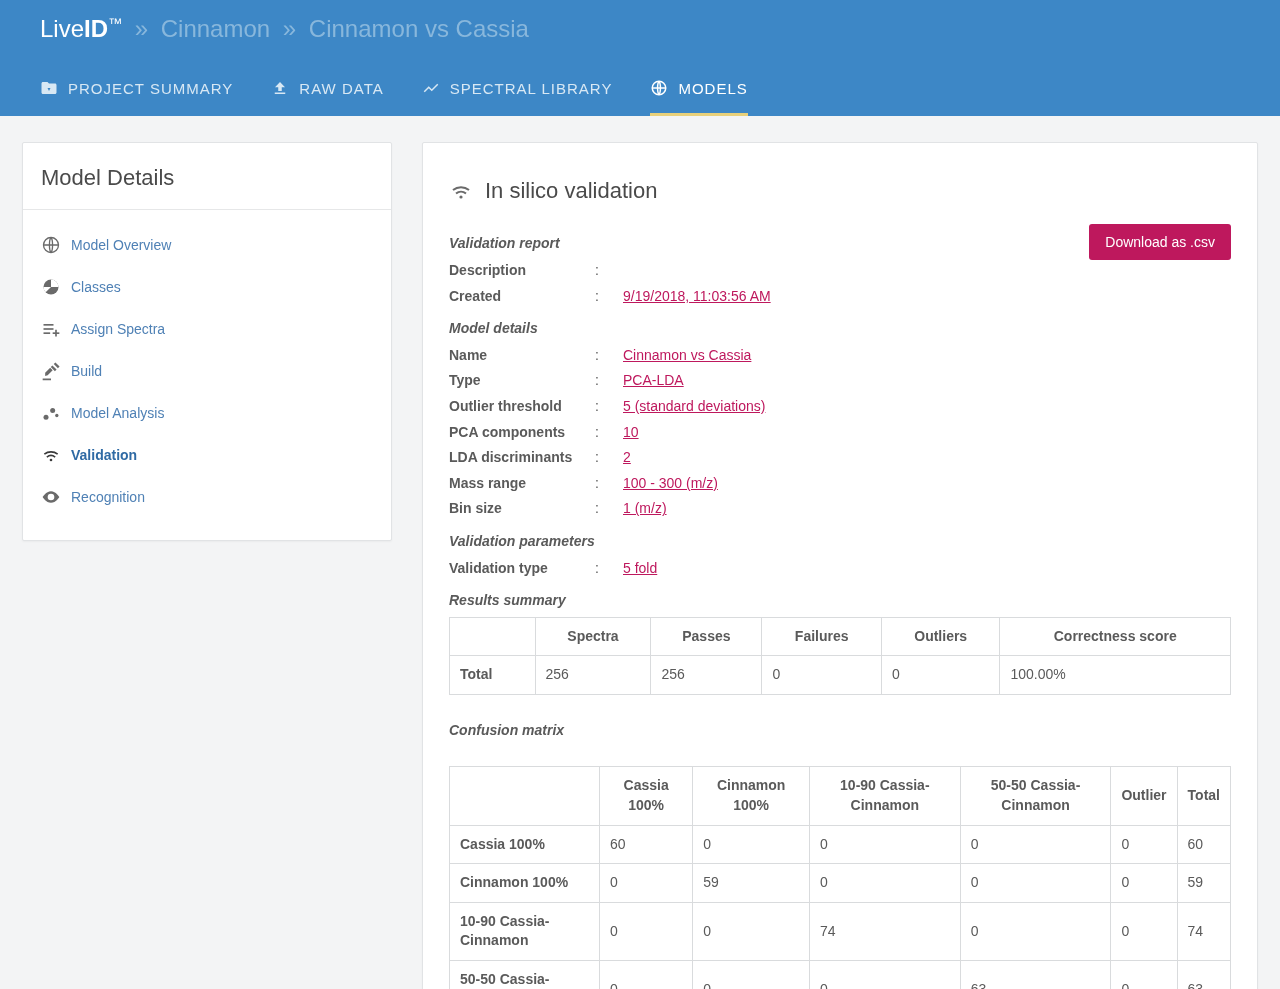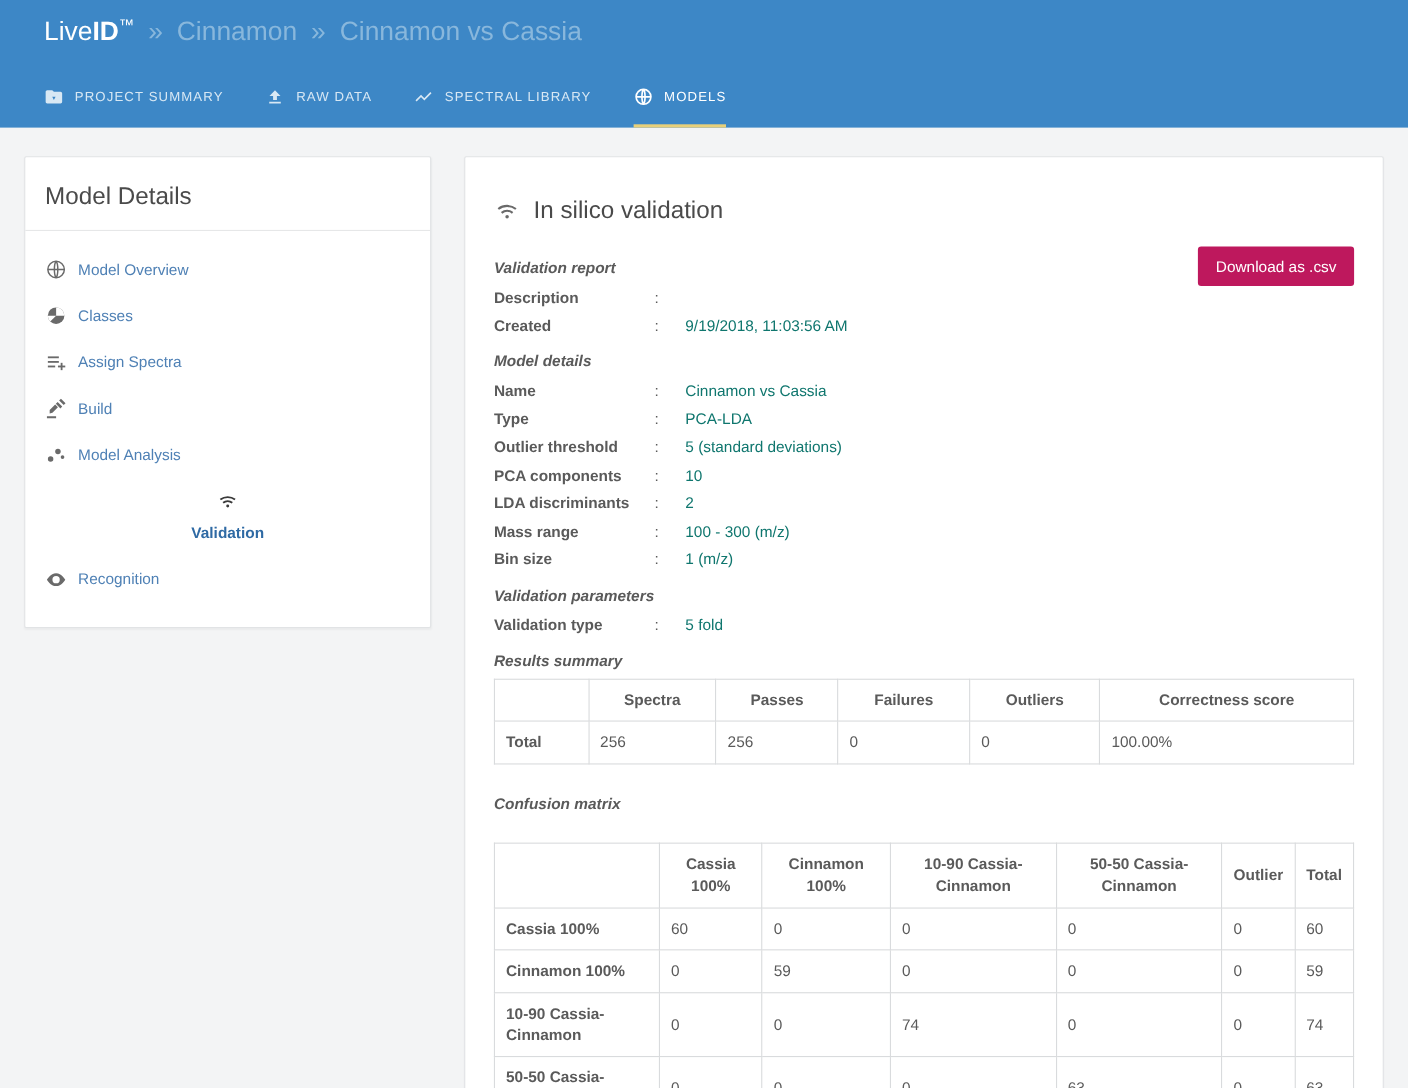--- a/index.html
+++ b/index.html
@@ -30,21 +30,21 @@
   .navtabs {
     display: flex;
     gap: 38px;
     height: 52px;
     align-items: center;
   }
   .navtab {
     display: flex;
     align-items: center;
     gap: 10px;
-    font-size: 12px;
+    font-size: 15px;
     letter-spacing: 1px;
     color: #d8e8f4;
     height: 100%;
     border-bottom: 3px solid transparent;
     cursor: pointer;
   }
   .navtab.active { color: #fff; border-bottom: 3px solid #e8d07a; }
   .icon { width: 18px; height: 18px; display: inline-flex; align-items:center; justify-content:center; }
   .icon svg { width: 100%; height: 100%; }
   .main {
@@ -70,21 +70,21 @@
   .sidebar-items { padding: 14px 0 22px 0; }
   .sidebar-item {
     display: flex;
     align-items: center;
     gap: 10px;
     padding: 11px 18px;
     color: #4f81b5;
     font-size: 14px;
     cursor: pointer;
   }
-  .sidebar-item.active { font-weight: 700; color: #2f6aa4; flex-direction: column; }
+  .sidebar-item.active { font-weight: 700; color: #2f6aa4; }
   .sidebar-icon { width: 20px; height: 20px; display:inline-flex; align-items:center; justify-content:center; color: #6a6a6a; }
   .sidebar-icon svg { width:100%; height:100%; }
   .sidebar-item.active .sidebar-icon { color: #3a3a3a; }
   .content {
     flex: 1;
     background: #fff;
     border: 1px solid #e1e3e5;
     border-radius: 2px;
     padding: 18px 26px 26px 26px;
     box-shadow: 0 1px 2px rgba(0,0,0,0.04);
@@ -106,21 +106,21 @@
   }
   .section-title {
     font-style: italic;
     font-weight: 700;
     color: #5a5a5a;
     margin: 10px 0 4px 0;
   }
   .kv { display: flex; gap: 18px; padding: 3px 0; font-size: 14px;}
   .kv .k { width: 128px; font-weight: 700; color: #5a5a5a; }
   .kv .sep2 { width: 10px; color: #5a5a5a; }
-  .kv .v { color: #0f766e; }
+  .kv .v { color: #be185d; text-decoration: underline; }
   .btn {
     background: #be185d;
     color: #fff;
     border: none;
     padding: 10px 16px;
     font-size: 14px;
     border-radius: 3px;
     cursor: pointer;
   }
   table {

